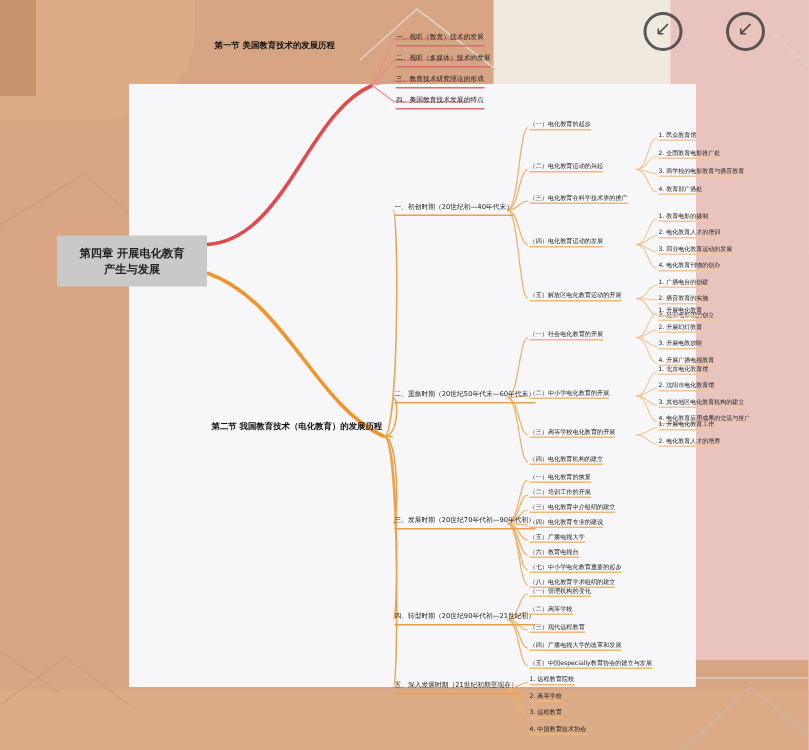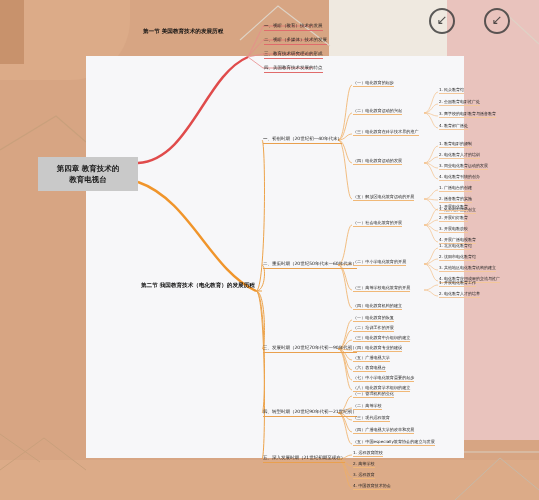--- a/index.html
+++ b/index.html
@@ -154,22 +154,22 @@
       <path d="M424,264 C432,264 432,259 438,259"></path>
       <path d="M424,264 C432,264 432,270 438,270"></path>
       <path d="M424,264 C432,264 432,281 438,281"></path>
 
       <path d="M424,290 C432,290 432,285 438,285"></path>
       <path d="M424,290 C432,290 432,296 438,296"></path>
     </g>
   </svg>
 
   <div class="node root">
-    <div>第四章 教育技术的</div>
-    <div>教育电视台</div>
+    <div>第四章 开展电化教育</div>
+    <div>产生与发展</div>
   </div>
 
   <div class="node sec sec1">第一节 美国教育技术的发展历程</div>
   <div class="node lv2 red" style="left:264px;top:22px;">一、视听（教育）技术的发展</div>
   <div class="node lv2 red" style="left:264px;top:36px;">二、视听（多媒体）技术的发展</div>
   <div class="node lv2 red" style="left:264px;top:50px;">三、教育技术研究理论的形成</div>
   <div class="node lv2 red" style="left:264px;top:64px;">四、美国教育技术发展的特点</div>
 
   <div class="node sec sec2">第二节 我国教育技术（电化教育）的发展历程</div>
 

